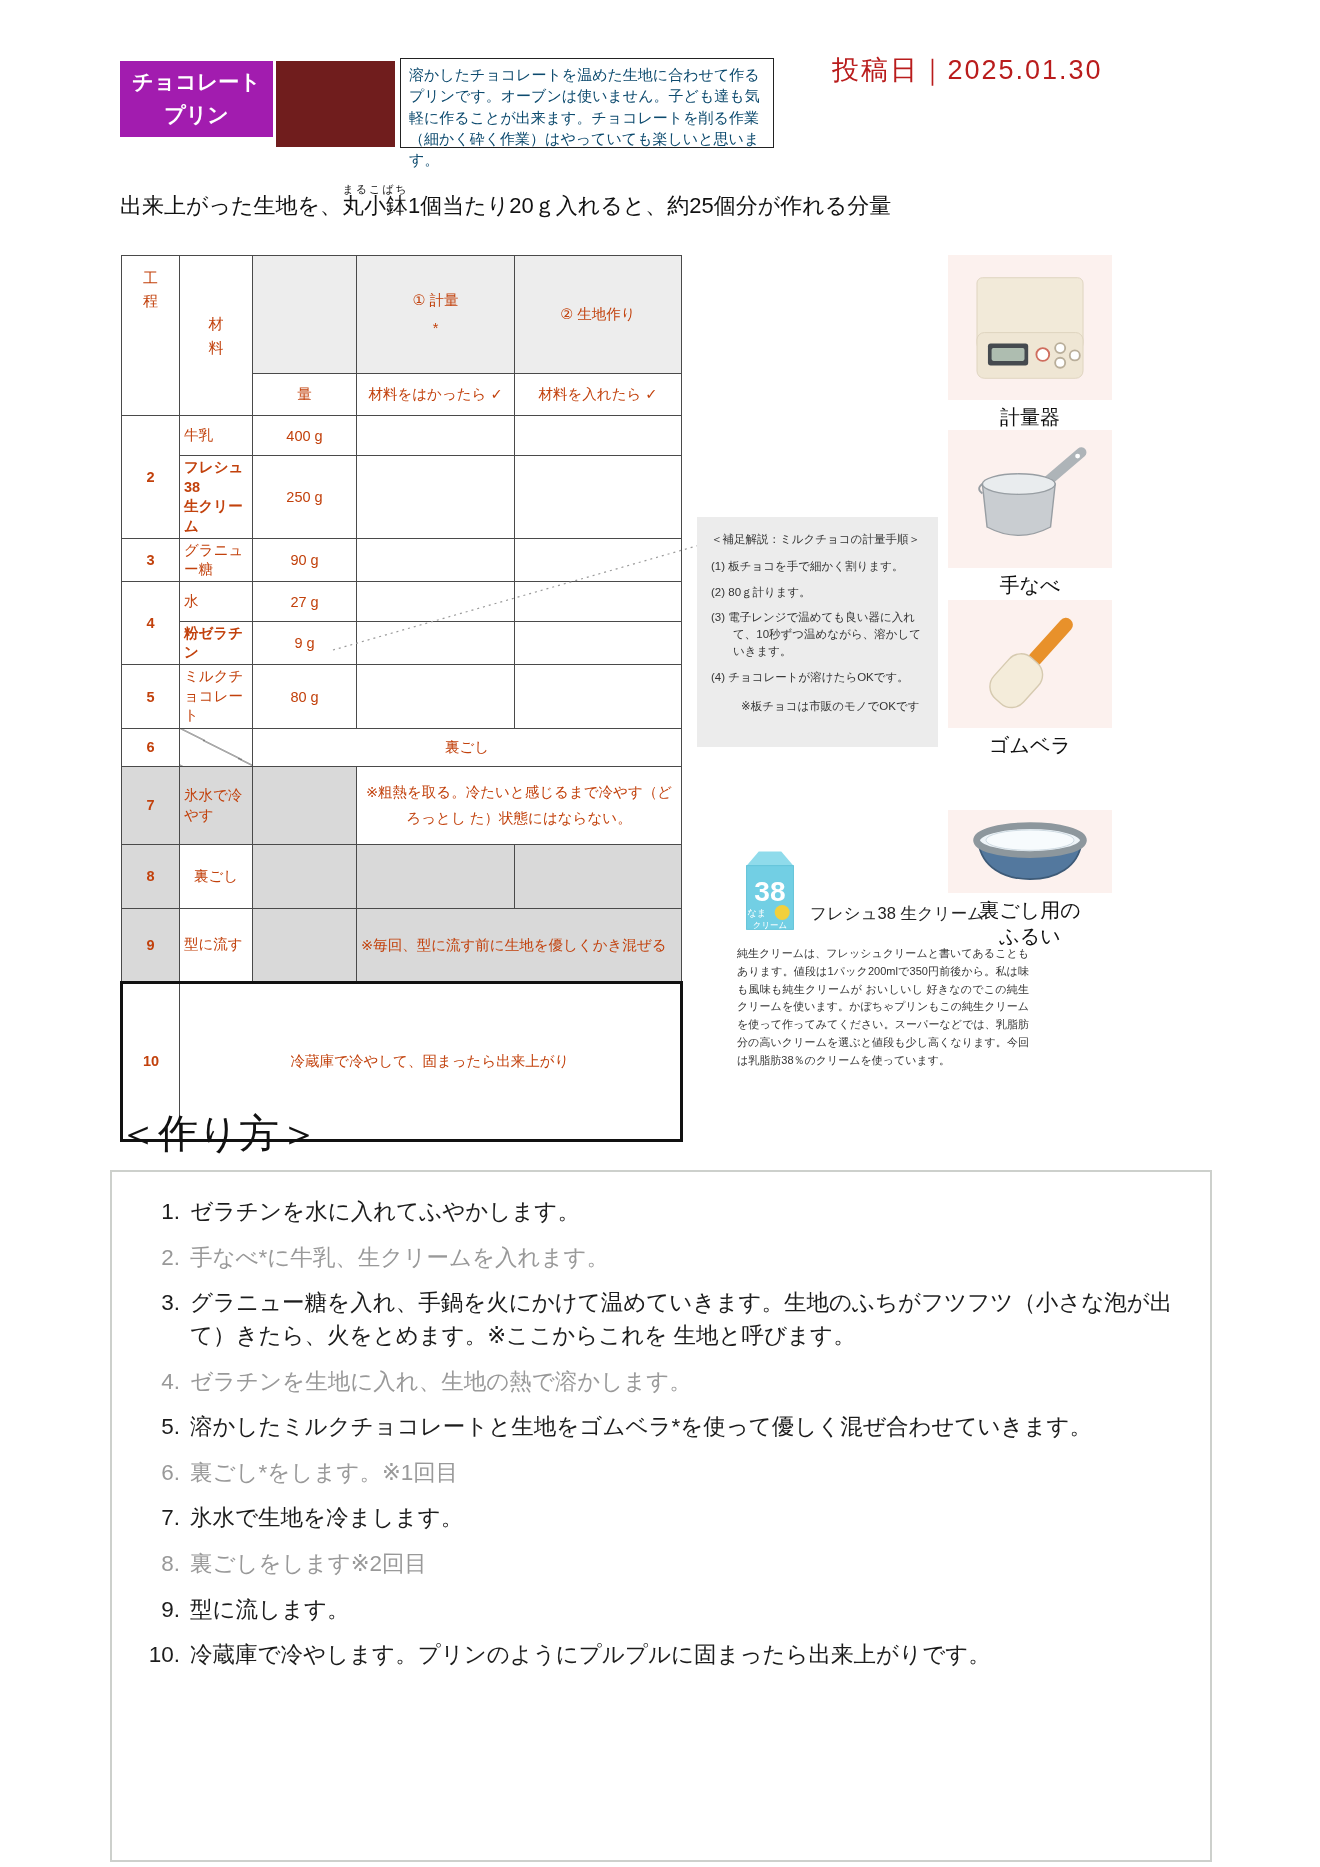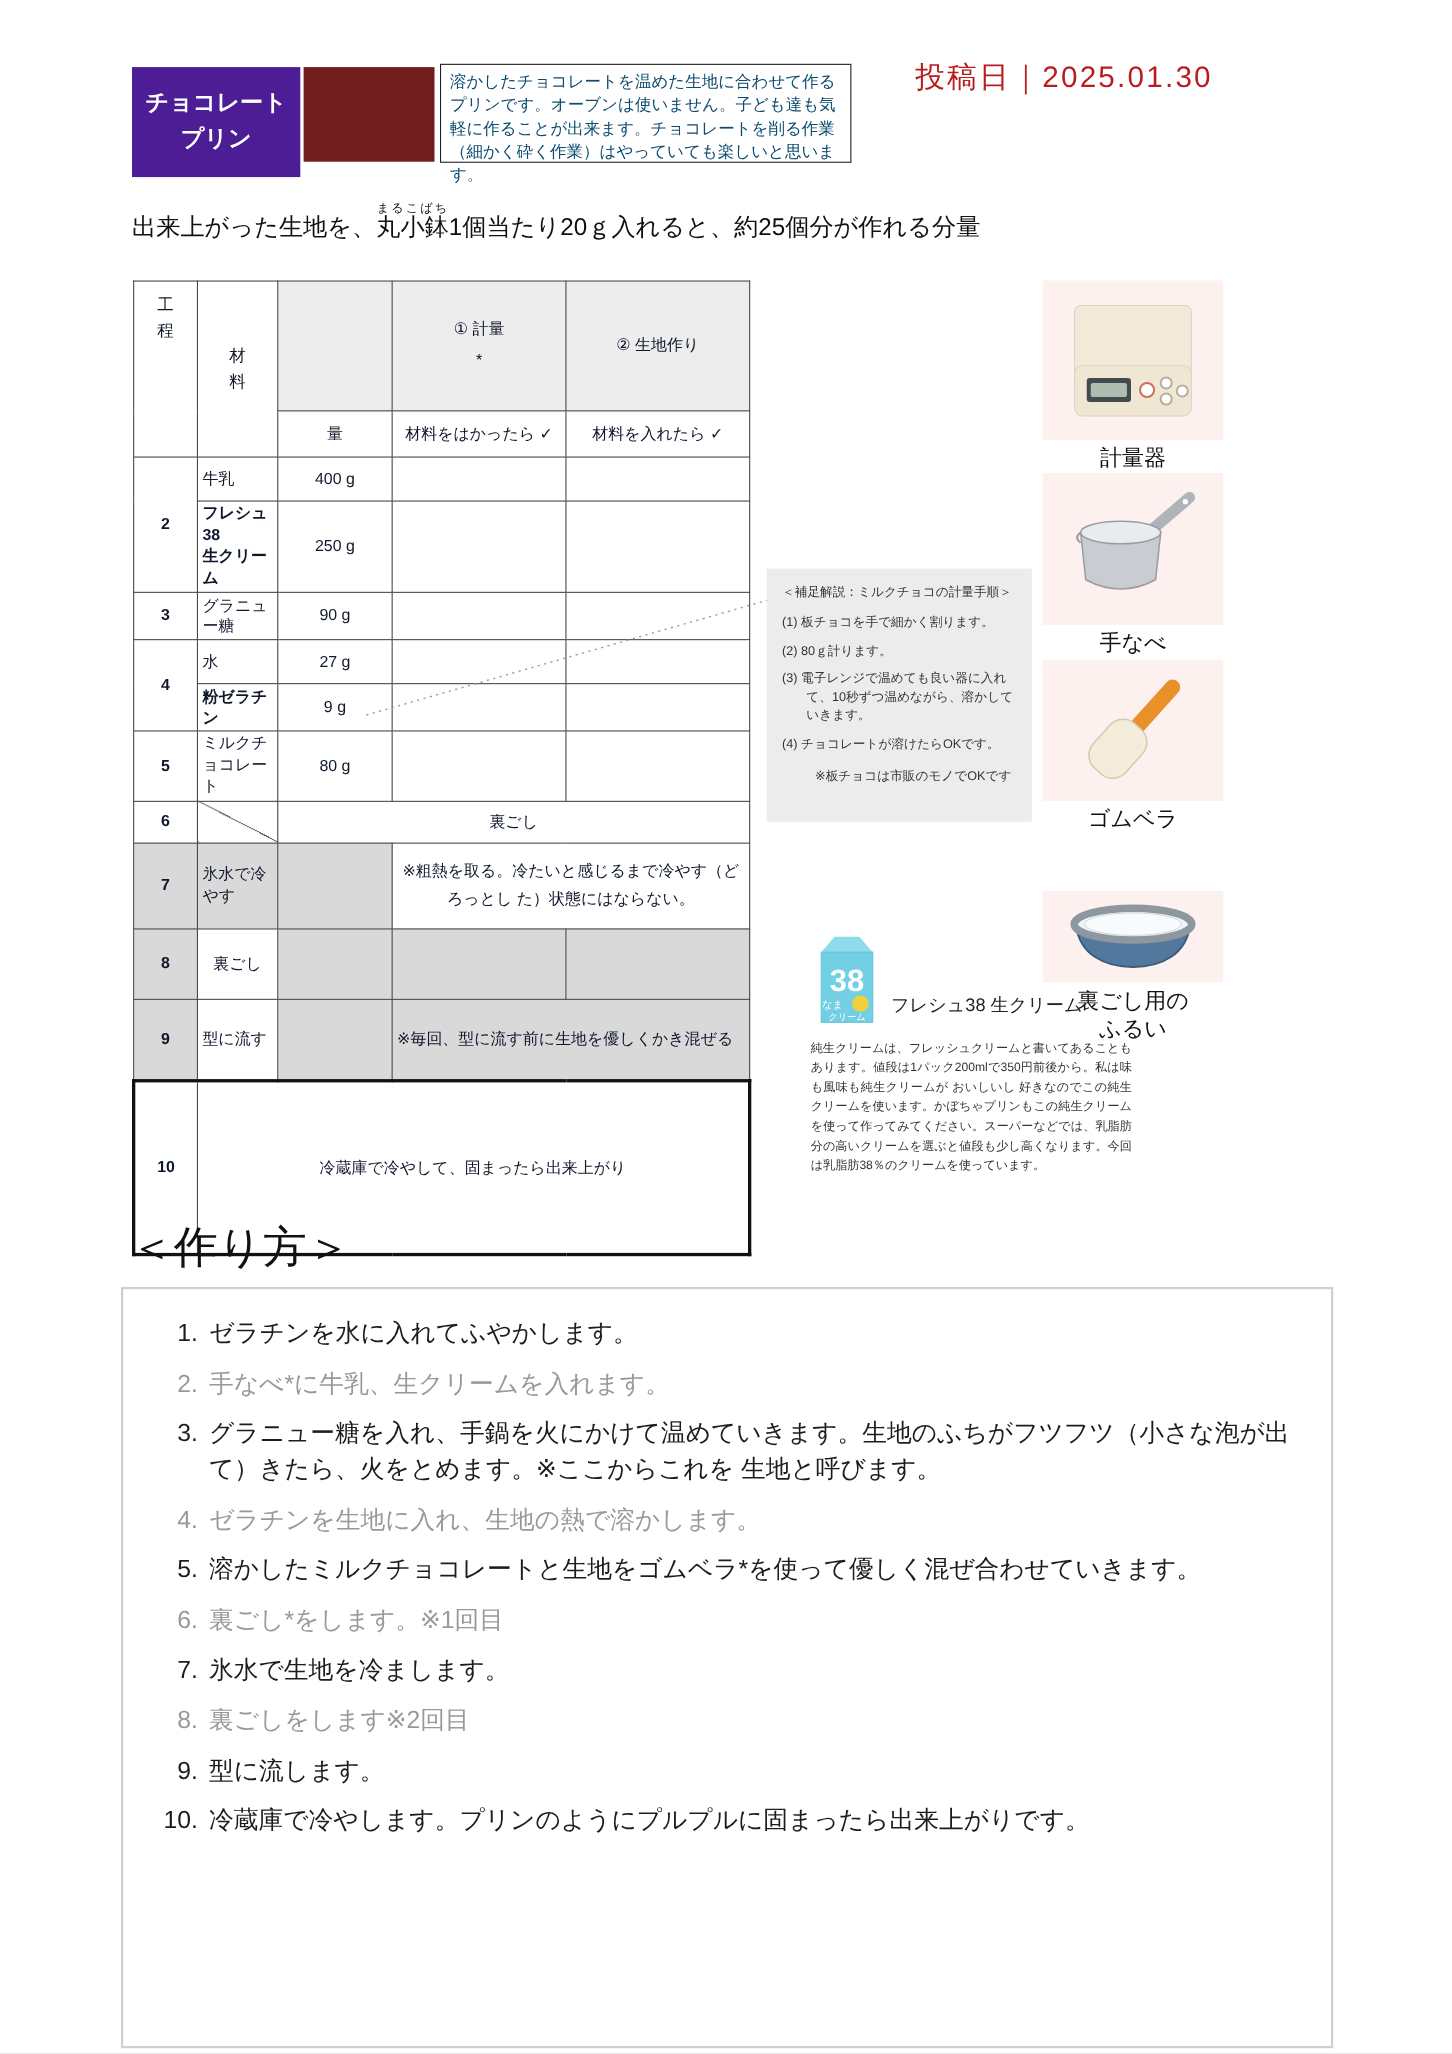--- a/index.html
+++ b/index.html
@@ -1,35 +1,35 @@
 <!DOCTYPE html>
 <html><head>
 <meta charset="utf-8">
 <style>
   * { margin:0; padding:0; box-sizing:border-box; }
   body { background:#888; font-family:"Liberation Sans","DejaVu Sans",sans-serif; }
   .page { position:relative; width:1320px; height:1867px; background:#ffffff; margin:0 auto; overflow:hidden; }
 
   
-  .title-box { position:absolute; left:120px; top:61px; width:153px; height:100px;
-    background:#4c1d95; color:#fff; display:flex; align-items:center; justify-content:center;
+  .title-box { position:absolute; left:120px; top:61px; width:153px; height:76px;
+    background:#a21caf; color:#fff; display:flex; align-items:center; justify-content:center;
     text-align:center; font-size:21px; font-weight:bold; line-height:1.55; white-space:pre-line; }
   .title-box-ext { position:absolute; left:276px; top:61px; width:119px; height:86px; background:#701d1d; }
   .desc-box { position:absolute; left:400px; top:58px; width:374px; height:90px;
     border:1px solid #222; background:#fff; padding:5px 8px; font-size:15px; line-height:1.42; color:#0c4a6e; }
   .post-date { position:absolute; left:832px; top:52px; font-size:27px; color:#b91c1c; letter-spacing:2px; }
 
   
   .intro { position:absolute; left:120px; top:184px; font-size:22px; color:#111; }
   .intro ruby rt { font-size:11px; color:#111; letter-spacing:1px; }
 
   
   .table-wrap { position:absolute; left:120px; top:255px; }
   table.spec { border-collapse:collapse; table-layout:fixed; width:560px; border:1.5px solid #333; }
-  table.spec td { border:1px solid #4a4a4a; padding:2px 4px; font-size:14.5px; color:#0f172a; vertical-align:middle; word-break:break-all; }
+  table.spec td { border:1px solid #4a4a4a; padding:2px 4px; font-size:14.5px; color:#c2410c; vertical-align:middle; word-break:break-all; }
   .grayhead { background:#ededed; }
   .center { text-align:center; }
   .vcell { vertical-align:middle; text-align:center; }
   .vcell.top { vertical-align:top; padding-top:10px; }
   .vtext { display:inline-block; width:1.15em; word-break:break-all; line-height:1.55; font-size:15px; }
   .measure-h { font-size:15px; line-height:1.9; }
   .amt-h { font-size:16px; }
   .sub { font-size:12.5px; }
   .step { vertical-align:top; padding-top:7px; text-align:center; font-weight:600; font-size:15px; }
   .stepmid { vertical-align:middle; text-align:center; font-weight:600; font-size:15px; }

